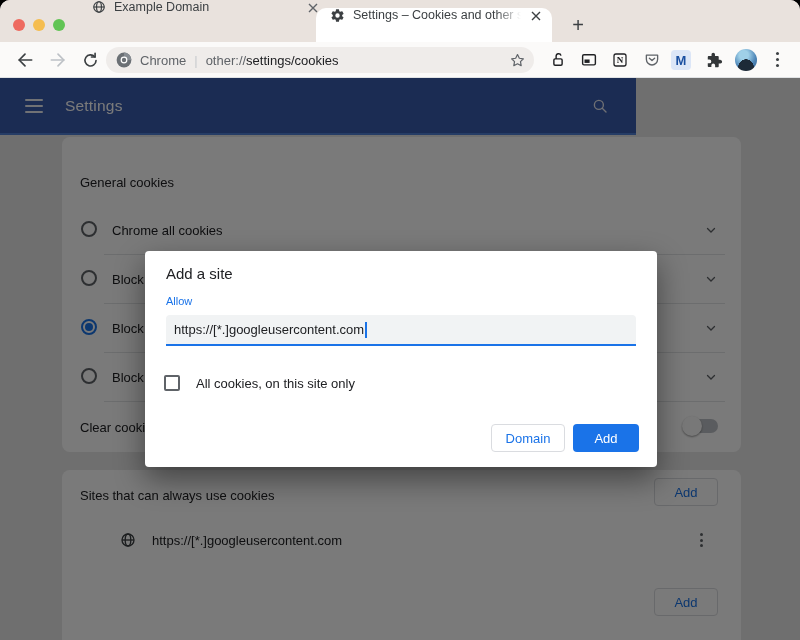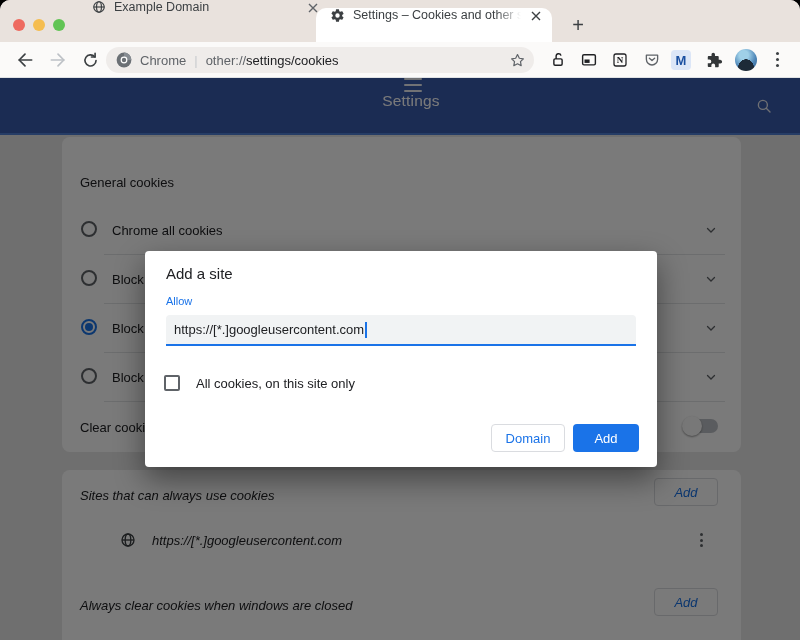--- a/index.html
+++ b/index.html
@@ -35,30 +35,30 @@
       display:flex; align-items:center; justify-content:center; font-size:13px; font-weight:bold; color:#1A4FA0; }
   .avatar { position:absolute; top:49px; left:735px; width:22px; height:22px; border-radius:50%;
       background:
         radial-gradient(circle at 50% 82%, #1d2a38 0 36%, rgba(0,0,0,0) 37%),
         radial-gradient(circle at 40% 28%, #9fd0e8 0 22%, #4e86b8 58%, #2c5787 100%); }
   .menu-dots { display:flex; flex-direction:column; gap:3px; align-items:center; }
   .menu-dots i { width:3px; height:3px; border-radius:50%; background:#3C4043; }
 
   
   .page { position:absolute; top:78px; left:0; width:800px; height:562px; background:#E9E9E9; }
-  .s-header { position:absolute; top:0; left:0; width:800px; height:57px; background:#3A5DAE;
-      border-bottom:2px solid #5180D6; display:flex; align-items:center;flex-direction:column; }
+  .s-header { position:absolute; top:0; left:0; width:636px; height:57px; background:#3A5DAE;
+      border-bottom:2px solid #5180D6; display:flex; align-items:center; }
   .hamburger { margin-left:25px; display:flex; flex-direction:column; gap:4px; }
   .hamburger i { width:18px; height:2px; background:#ECEFF4; border-radius:1px; }
   .s-title { margin-left:22px; font-size:15.5px; color:#FFFFFF; letter-spacing:.2px; }
   .s-search { position:absolute; right:27px; top:19px; }
 
   .card { position:absolute; left:62px; width:679px; background:#fff; border-radius:8px; }
   .card1 { top:59px; height:315px; }
-  .card2 { top:392px; height:170px; border-radius:8px 8px 0 0;font-style:italic; }
+  .card2 { top:392px; height:170px; border-radius:8px 8px 0 0; }
   .sec-title { position:absolute; left:18px; font-size:13px; font-weight:500; color:#202124; }
   .row-label { position:absolute; left:50px; font-size:13px; color:#202124; white-space:nowrap; }
   .radio { position:absolute; left:19px; width:16px; height:16px; border:2px solid #5F6368; border-radius:50%; }
   .radio.sel { border-color:#1A73E8; }
   .radio.sel::after { content:""; position:absolute; inset:2px; border-radius:50%; background:#1A73E8; }
   .sep { position:absolute; left:42px; right:16px; height:1px; background:#E1E3E6; }
   .chev { position:absolute; left:641px; width:16px; height:16px; display:flex; align-items:center; justify-content:center; }
   .toggle { position:absolute; left:622px; width:34px; height:14px; border-radius:7px; background:#BDC1C6; }
   .toggle .knob { position:absolute; left:-2px; top:-3px; width:20px; height:20px; border-radius:50%;
       background:#FAFAFA; box-shadow:0 1px 2px rgba(0,0,0,.4); }
@@ -297,21 +297,20 @@
             </svg>
         </span>
         <span class="abs url-text" style="left:90px;top:63px">https://[*.]googleusercontent.com</span>
         <span class="kebab" style="top:63px">
             <i></i>
             <i></i>
             <i></i>
           </span>
       </div>
 
-      <div class="sec-title" style="top:128px">Always clear cookies when windows are closed</div>
       <div class="add-btn" style="top:118px">Add</div>
     </div>
 
     <div class="dim"></div>
 
     <div class="dialog">
       <div class="dlg-title">Add a site</div>
       <div class="dlg-label">Allow</div>
       <div class="dlg-input">
         <span class="val">https://[*.]googleusercontent.com</span>

